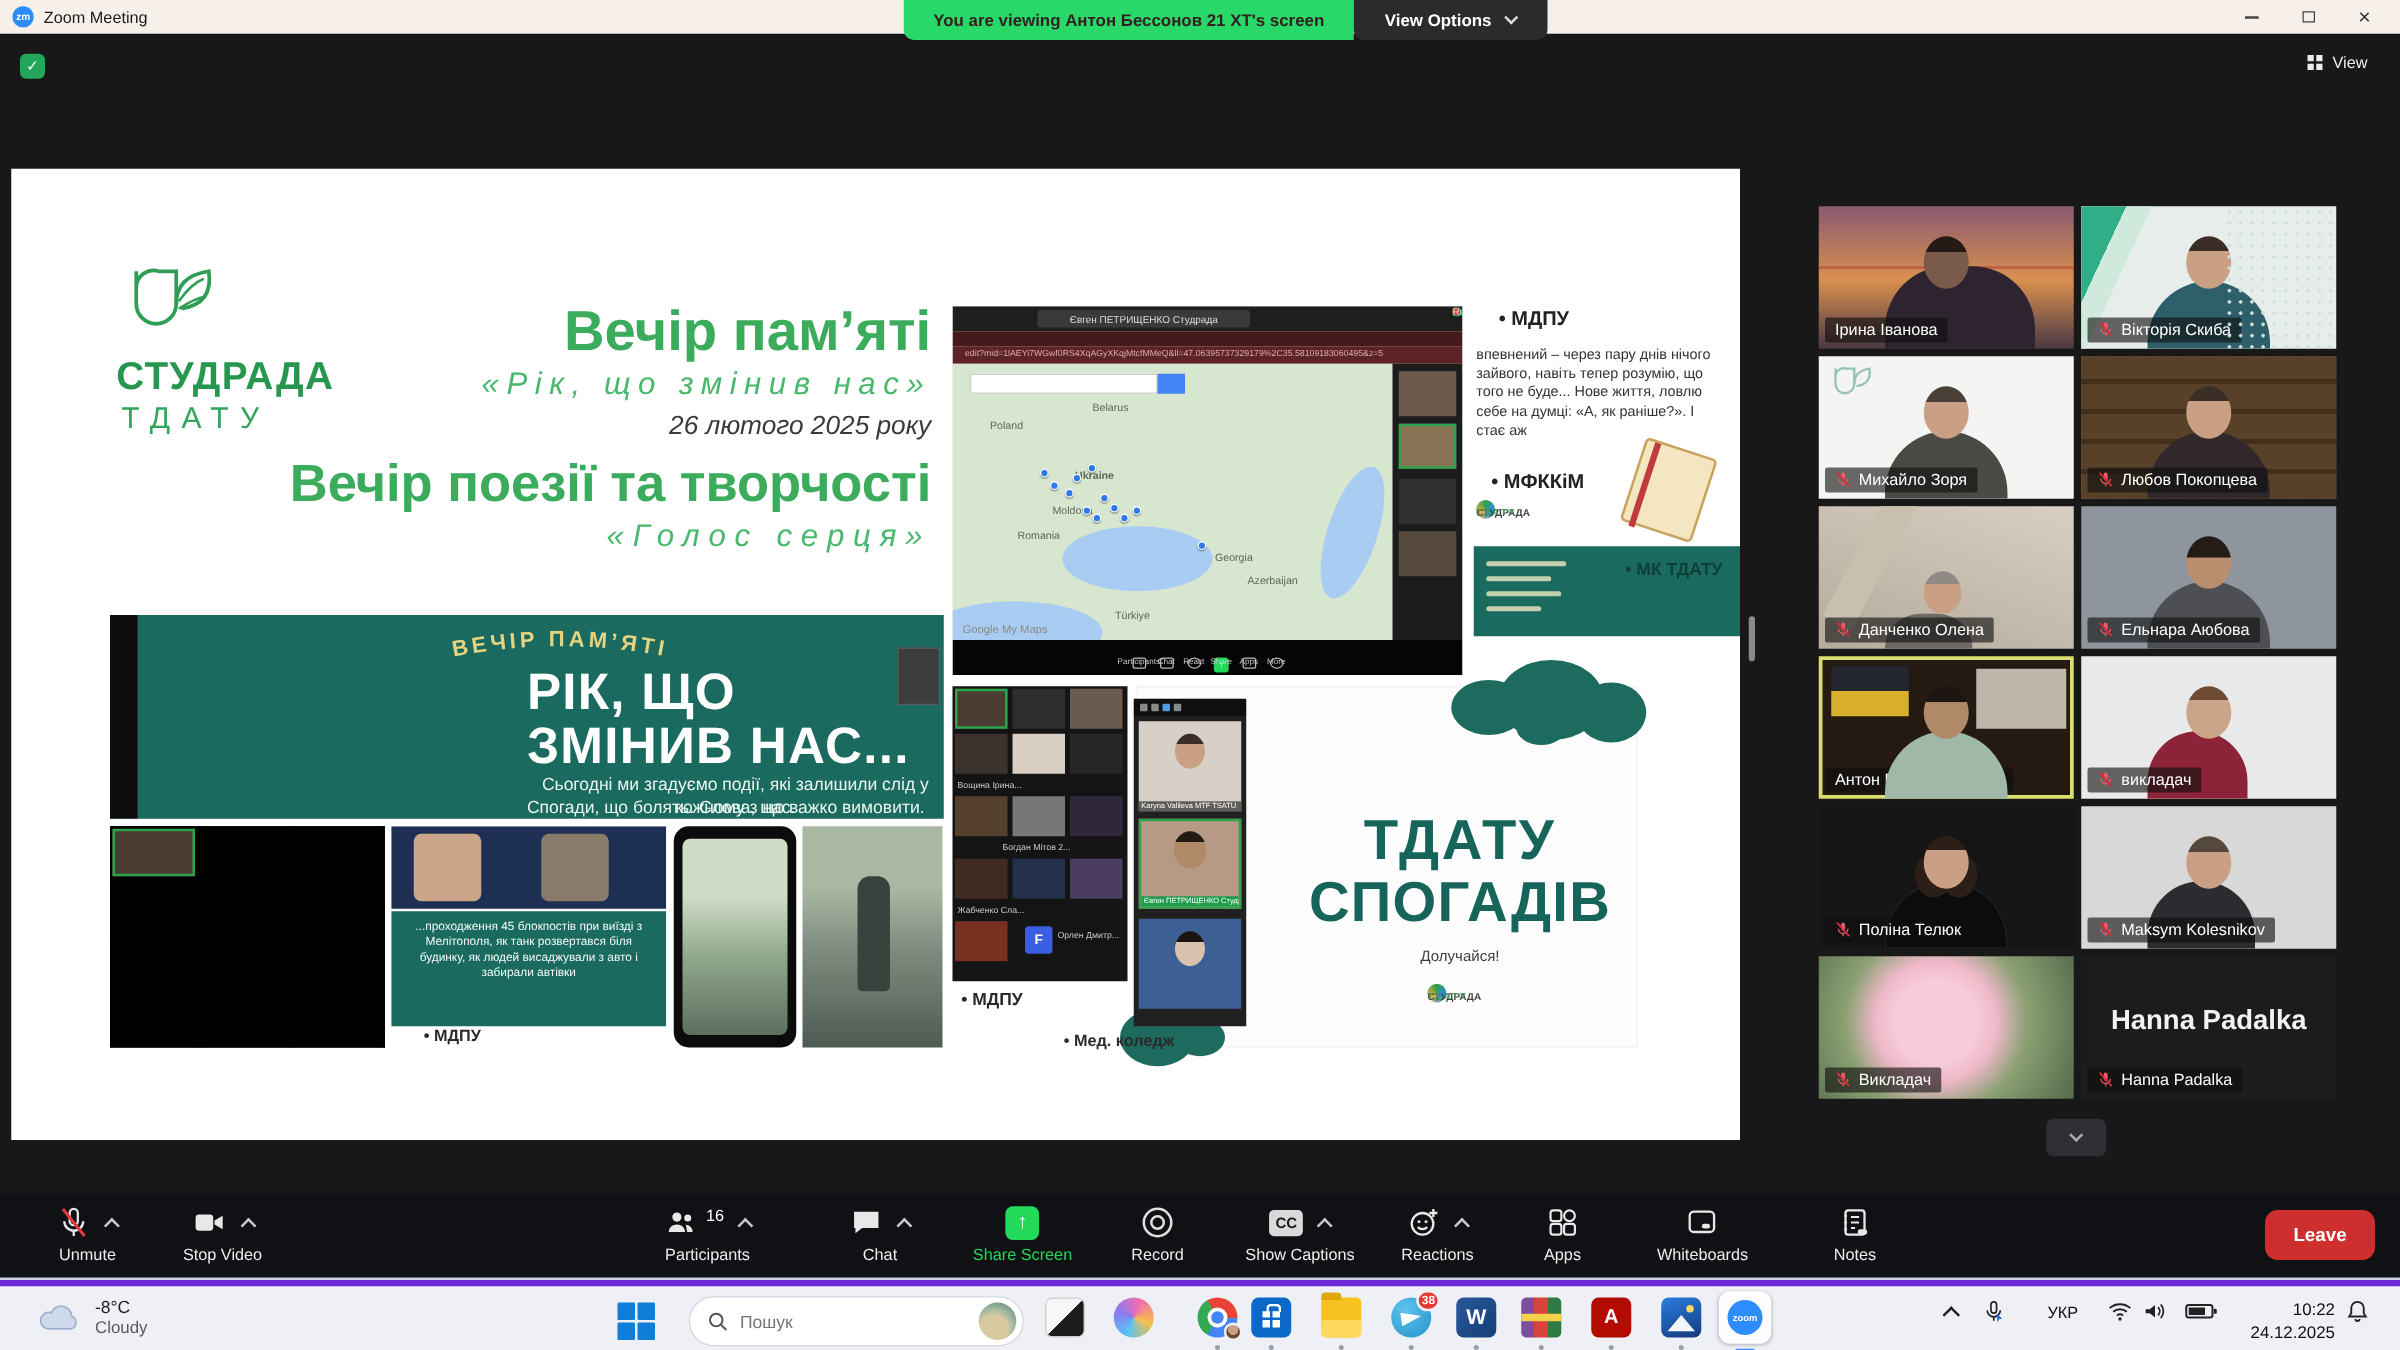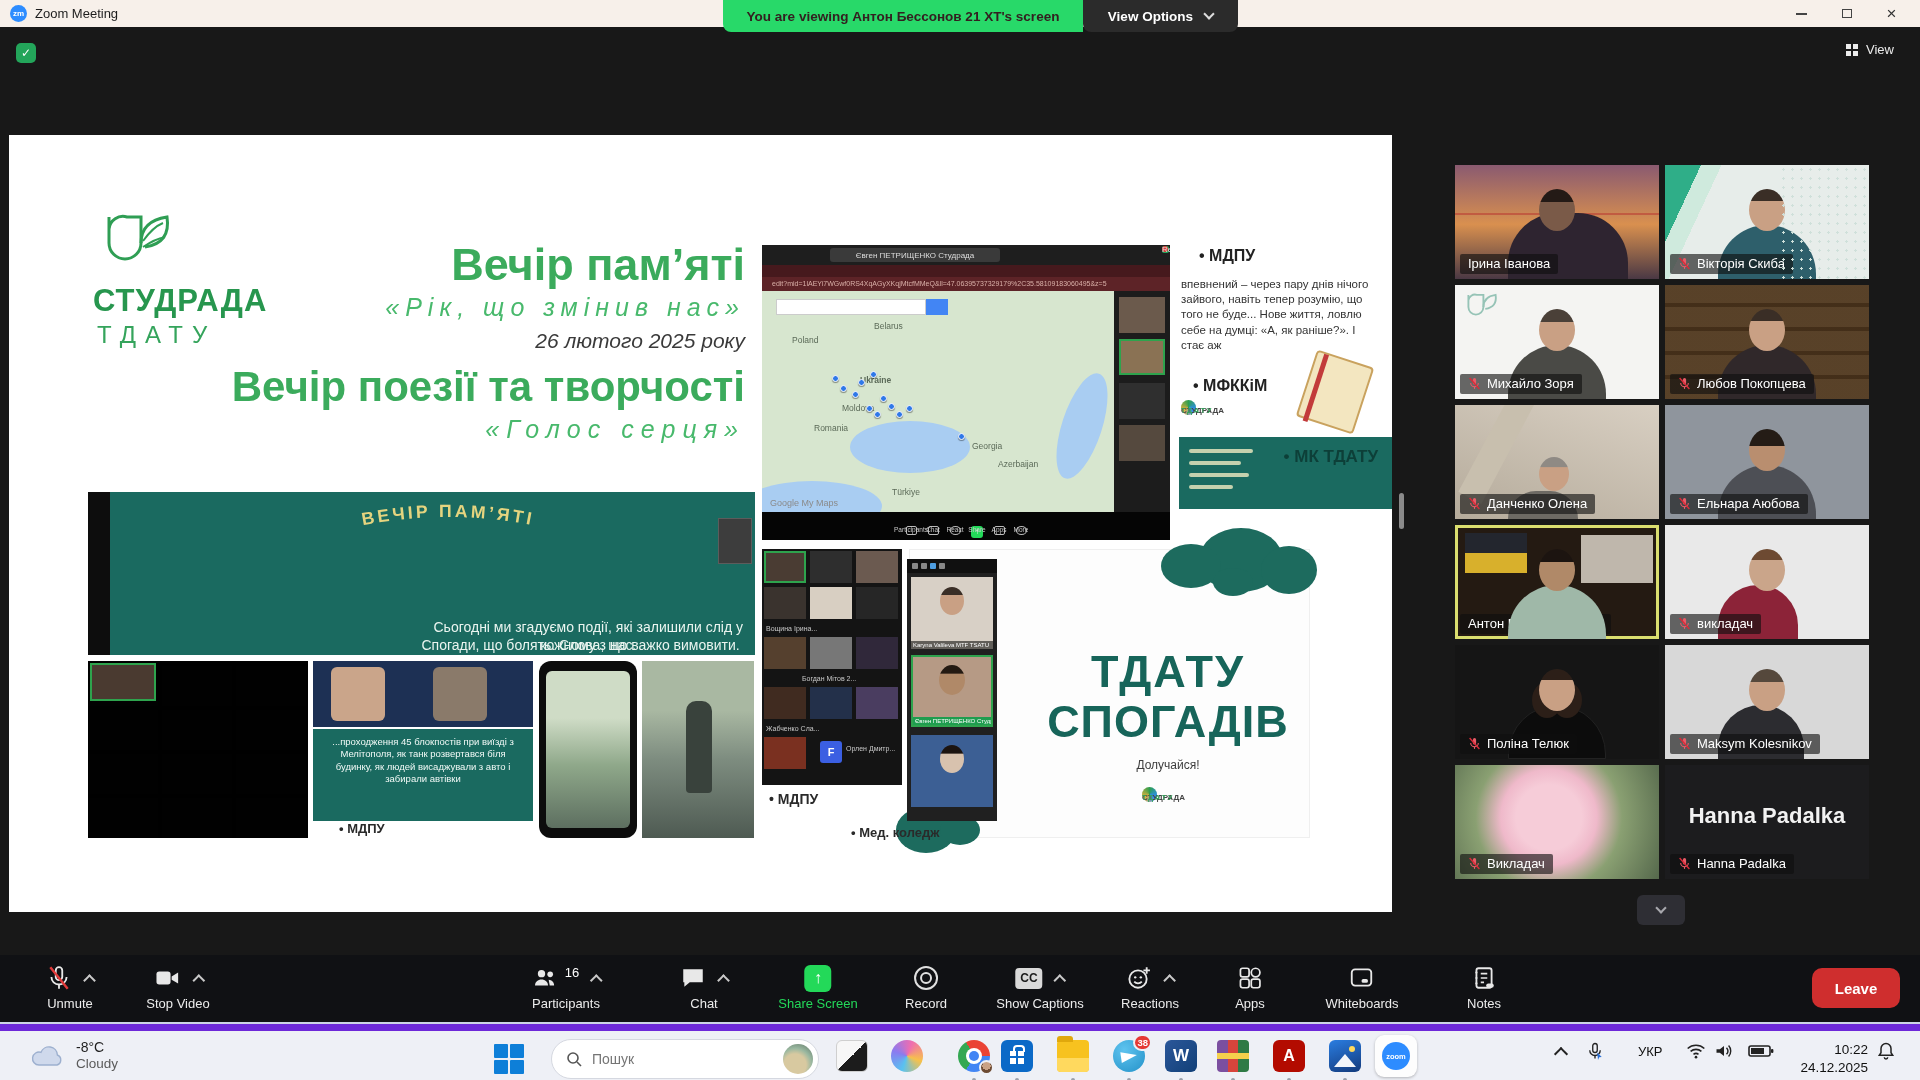--- a/index.html
+++ b/index.html
@@ -93,21 +93,21 @@
   .rc-b1{left:1190px;top:112px;font-size:16px;font-weight:bold;color:#222}
   .rc-quote{left:1172px;top:142px;width:196px;font-size:11.5px;color:#333;line-height:1.32}
   .rc-b2{left:1184px;top:242px;font-size:16px;font-weight:bold;color:#222}
   .rc-logo{left:1172px;top:272px;display:flex;align-items:center;gap:4px;position:absolute}
   .mini-globe{width:15px;height:15px;border-radius:50%;background:conic-gradient(#2e9e4f,#2d8cff,#e8b23a,#2e9e4f)}
   .mini-org{font-size:8px;font-weight:bold;color:#444;line-height:1.1}
   .mini-org em{display:block;font-style:normal;color:#35a45c;font-size:7px;letter-spacing:2px}
   .rc-book{left:1296px;top:222px;width:60px;height:70px;transform:rotate(18deg);background:#f3e6c0;border:2px solid #c9a25e;border-radius:4px}
   .rc-book i{position:absolute;left:6px;top:0;width:5px;height:70px;background:#c23b3b}
   .rc-teal{left:1170px;top:302px;width:213px;height:72px;background:#1a6a60}
-  .rc-teal b{position:absolute;right:14px;top:10px;font-size:17px;font-weight:800;color:#0d3f38;line-height:1.2;text-align:left}
+  .rc-teal b{position:absolute;right:14px;top:10px;font-size:14px;font-weight:800;color:#0d3f38;line-height:1.2;text-align:left}
   .rc-line{left:10px;width:64px;height:4px;background:rgba(255,244,200,.75);border-radius:2px}
 
   
   .map-card{left:900px;top:414px;width:401px;height:289px;background:#fdfdfd;border:1px solid #efefef;overflow:visible}
   .cloud{background:#1d6b5e;border-radius:50%}
   .mc-t1{left:118px;top:96px;width:280px;text-align:center;font-size:45px;font-weight:800;color:#17655a;letter-spacing:2px}
   .mc-t2{left:118px;top:146px;width:280px;text-align:center;font-size:45px;font-weight:800;color:#17655a;letter-spacing:1px}
   .mc-cta{left:118px;top:208px;width:280px;text-align:center;font-size:12px;color:#3c3c3c}
   .mc-logo{left:232px;top:244px;display:flex;align-items:center;gap:4px;position:absolute}
   .ydot{width:9px;height:9px;border-radius:50%;background:#f2c23c;border:1px solid #caa22c}
@@ -195,21 +195,21 @@
   .pcount{font-size:13px;color:#fff;margin-left:-7px;margin-top:-12px}
   .share-ico{width:27px;height:27px;background:#23d959;border-radius:6px;display:flex;align-items:center;justify-content:center;color:#fff;font-size:16px;font-weight:bold}
   .rec-ico{width:24px;height:24px;border:2px solid #e0e0e0;border-radius:50%;display:flex;align-items:center;justify-content:center}
   .rec-ico i{width:12px;height:12px;border:2px solid #e0e0e0;border-radius:50%}
   .cc-ico{width:27px;height:21px;background:#d9d9d9;border-radius:4px;color:#1a1a1a;font-size:12px;font-weight:800;display:flex;align-items:center;justify-content:center}
   .leave{position:absolute;right:20px;top:13px;width:88px;height:40px;background:#cf2e2e;color:#fff;border:none;border-radius:10px;
     font-size:15px;font-weight:bold;cursor:pointer}
   .winline{position:absolute;left:0;top:1022px;width:1920px;height:2px;background:#cdd3e6}
 
   
-  .taskbar{position:absolute;left:0;top:1024px;width:1920px;height:56px;background:#eef0f6;border-top:7px solid #6d28d9}
+  .taskbar{position:absolute;left:0;top:1024px;width:1920px;height:56px;background:#eef0f6;border-top:5px solid #6d28d9}
   .weather{position:absolute;left:30px;top:7px;display:flex;align-items:center;gap:10px;cursor:pointer}
   .wtemp{font-size:14px;color:#1f1f1f;line-height:1.3}
   .wcond{font-size:13.5px;color:#5a5a5a;line-height:1.2}
   .start{position:absolute;left:494px;top:13px;width:30px;height:30px;display:grid;grid-template-columns:14px 14px;gap:2px;cursor:pointer}
   .start i{background:#0e7fd8;border-radius:1px}
   .searchpill{position:absolute;left:551px;top:8px;width:268px;height:40px;background:#fff;border:1px solid #d5d8e0;border-radius:20px;
     display:flex;align-items:center;gap:10px;padding:0 5px 0 14px}
   .searchpill input{flex:1;border:none;outline:none;font-size:14px;color:#333;background:transparent;font-family:inherit}
   .pillimg{width:30px;height:30px;border-radius:50%;flex:0 0 auto;
     background:radial-gradient(circle at 40% 70%,#d8c9a0 0 40%,#9ab8a0 60%,#596e60 100%)}
@@ -303,20 +303,25 @@
     <div class="e2-sub">«Голос серця»</div>
 
     <div class="teal-banner">
       <div class="tb-black"></div>
       <svg class="tb-arc" viewBox="0 0 380 60">
         <path id="arcpath" d="M25,54 Q190,6 355,54" fill="none"></path>
         <text style="fill:#e5d47f;font-size:23px;font-weight:bold;letter-spacing:4px;font-family:'Liberation Sans',sans-serif">
           <textPath href="#arcpath" startOffset="50%" text-anchor="middle">ВЕЧІР ПАМ’ЯТІ</textPath>
         </text>
       </svg>
+      <div class="tb-title">
+        <span>РІК, ЩО</span>
+          <br>
+          <span>ЗМІНИВ НАС...</span>
+      </div>
       <div class="tb-sub">
         <span>Сьогодні ми згадуємо події, які залишили слід у кожному з нас.</span>
           <br>
           <span>Спогади, що болять. Слова, що важко вимовити.</span>
       </div>
       <div class="tb-mini"></div>
     </div>
 
     <div class="thumb t1">
       <div class="t1-green" style="position:absolute"></div>

